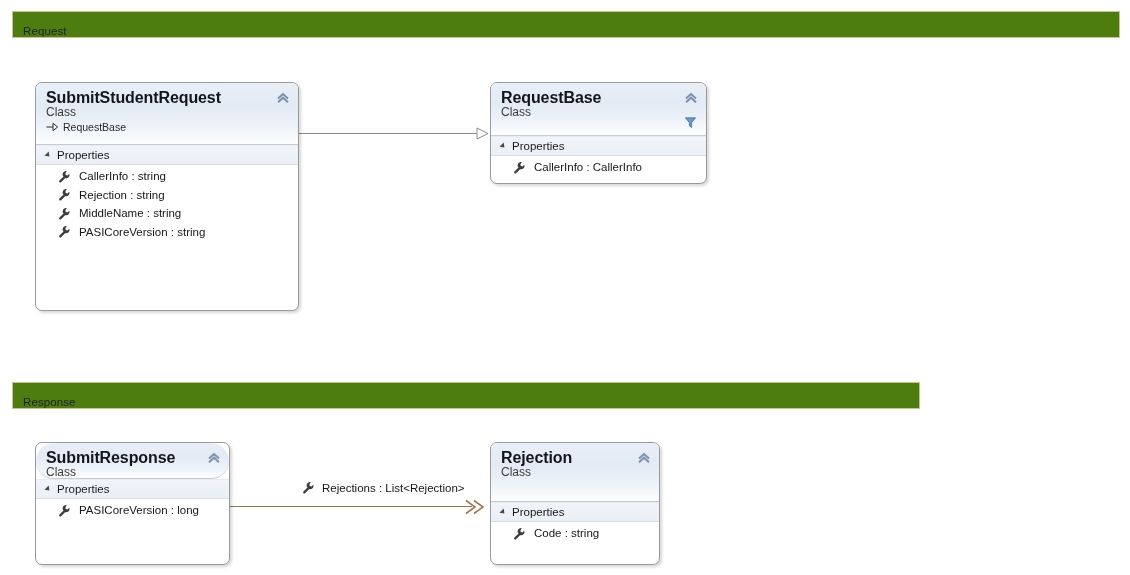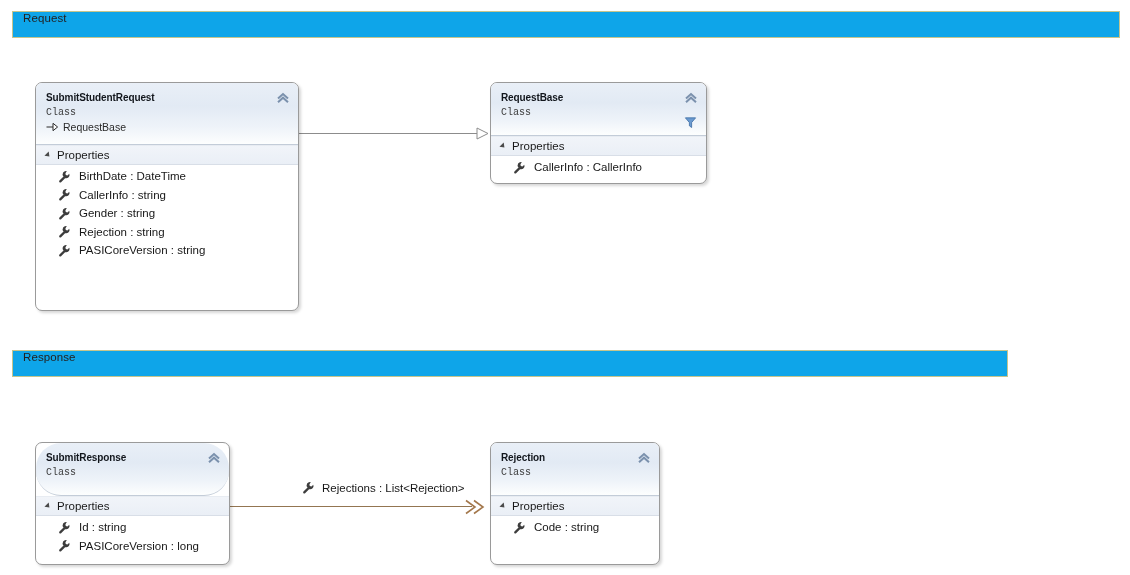--- a/index.html
+++ b/index.html
@@ -13,25 +13,25 @@
     position: relative;
     overflow: hidden;
     font-family: "Liberation Sans", sans-serif;
     color: #1b1b1b;
     -webkit-font-smoothing: antialiased;
   }
 
   
   .section-bar {
     position: absolute;
-    background: #0ea5e9;
+    background: #4d7c0f;
     border: 1px solid #C5C58D;
     box-sizing: border-box;
     display: flex;
-    align-items: flex-start;
+    align-items: flex-end;
     padding-left: 10px;
     font-size: 11.5px;
     color: #222222;
     letter-spacing: .1px;
   }
 
   
   .class-shape {
     position: absolute;
     box-sizing: border-box;
@@ -42,32 +42,31 @@
     overflow: hidden;
   }
   .class-header {
     position: relative;
     background: linear-gradient(to bottom, #e9eff7 0%, #e2eaf4 38%, #eef3f9 72%, #fdfefe 100%);
     border-bottom: 1px solid #c3ccd8;
     padding: 8px 10px 6px 10px;
     box-sizing: border-box;
   }
   .class-name {
-    font-size: 10px;
+    font-size: 16px;
     font-weight: bold;
     color: #12161c;
     line-height: 14px;
     letter-spacing: -.1px;
   }
   .class-stereotype {
-    font-size: 10px;
+    font-size: 12px;
     color: #3b3b3b;
     line-height: 13px;
     margin-top: 1px;
-    font-family: Liberation Mono, monospace;
   }
   .class-base {
     font-size: 10.5px;
     color: #2b2b2b;
     line-height: 14px;
     margin-top: 1px;
     display: flex;
     align-items: center;
     gap: 4px;
   }
@@ -146,21 +145,21 @@
     padding: 0 2px;
   }
 </style>
 </head>
 <body>
 
 <div class="section-bar" style="left:12px; top:11px; width:1108px; height:27px;">
   <span>Request</span>
 </div>
 
-<div class="section-bar" style="left:12px; top:350px; width:996px; height:27px;">
+<div class="section-bar" style="left:12px; top:382px; width:908px; height:27px;">
   <span>Response</span>
 </div>
 
 <div class="connector" style="left:298px; top:126px; width:192px; height:16px;">
   <div class="conn-line-gray" style="left:0; top:7px; width:180px;"></div>
   <svg style="position:absolute; left:178px; top:0px;" width="14" height="16" viewBox="0 0 14 16">
     <path d="M1 2 L12 7.5 L1 13 Z" fill="#ffffff" stroke="#8c8c8c" stroke-width="1"></path>
   </svg>
 </div>
 
@@ -185,39 +184,33 @@
   <div class="compartment-header">
     <span class="tri-expanded"></span>
     <span>Properties</span>
   </div>
 
   <div class="member-list">
     <div class="member-row">
       <svg class="wrench" viewBox="0 0 16 16">
         <path d="M10.8 1.2a4.2 4.2 0 0 0-4 6.9L1.8 13a1.4 1.4 0 0 0 2 2l4.9-5a4.2 4.2 0 0 0 5.2-5.5l-2.3 2.3-2-.5-.5-2z" fill="#3d3d3d"></path>
       </svg>
-      <span>BirthDate : DateTime</span>
-    </div>
-    <div class="member-row">
-      <svg class="wrench" viewBox="0 0 16 16">
-        <path d="M10.8 1.2a4.2 4.2 0 0 0-4 6.9L1.8 13a1.4 1.4 0 0 0 2 2l4.9-5a4.2 4.2 0 0 0 5.2-5.5l-2.3 2.3-2-.5-.5-2z" fill="#3d3d3d"></path>
-      </svg>
       <span>CallerInfo : string</span>
     </div>
     <div class="member-row">
       <svg class="wrench" viewBox="0 0 16 16">
         <path d="M10.8 1.2a4.2 4.2 0 0 0-4 6.9L1.8 13a1.4 1.4 0 0 0 2 2l4.9-5a4.2 4.2 0 0 0 5.2-5.5l-2.3 2.3-2-.5-.5-2z" fill="#3d3d3d"></path>
       </svg>
-      <span>Gender : string</span>
-    </div>
-    <div class="member-row">
-      <svg class="wrench" viewBox="0 0 16 16">
-        <path d="M10.8 1.2a4.2 4.2 0 0 0-4 6.9L1.8 13a1.4 1.4 0 0 0 2 2l4.9-5a4.2 4.2 0 0 0 5.2-5.5l-2.3 2.3-2-.5-.5-2z" fill="#3d3d3d"></path>
-      </svg>
       <span>Rejection : string</span>
+    </div>
+    <div class="member-row">
+      <svg class="wrench" viewBox="0 0 16 16">
+        <path d="M10.8 1.2a4.2 4.2 0 0 0-4 6.9L1.8 13a1.4 1.4 0 0 0 2 2l4.9-5a4.2 4.2 0 0 0 5.2-5.5l-2.3 2.3-2-.5-.5-2z" fill="#3d3d3d"></path>
+      </svg>
+      <span>MiddleName : string</span>
     </div>
     <div class="member-row">
       <svg class="wrench" viewBox="0 0 16 16">
         <path d="M10.8 1.2a4.2 4.2 0 0 0-4 6.9L1.8 13a1.4 1.4 0 0 0 2 2l4.9-5a4.2 4.2 0 0 0 5.2-5.5l-2.3 2.3-2-.5-.5-2z" fill="#3d3d3d"></path>
       </svg>
       <span>PASICoreVersion : string</span>
     </div>
   </div>
 </div>
 
@@ -260,53 +253,47 @@
 
 <div class="assoc-label" style="left:300px; top:481px;">
   <svg class="wrench" viewBox="0 0 16 16">
     <path d="M10.8 1.2a4.2 4.2 0 0 0-4 6.9L1.8 13a1.4 1.4 0 0 0 2 2l4.9-5a4.2 4.2 0 0 0 5.2-5.5l-2.3 2.3-2-.5-.5-2z" fill="#3d3d3d"></path>
   </svg>
   <span>Rejections : List&lt;Rejection&gt;</span>
 </div>
 
 <div class="class-shape" style="left:35px; top:442px; width:195px; height:123px;">
 
-  <div class="class-header" style="height:53px;border-radius:25px;">
+  <div class="class-header" style="height:36px;border-radius:25px;">
     <div class="class-name">SubmitResponse</div>
     <div class="class-stereotype">Class</div>
     <svg class="chevron-up" viewBox="0 0 14 14">
       <path d="M2 7.5 L7 3 L12 7.5" fill="none" stroke="#7b91ad" stroke-width="2"></path>
       <path d="M2 11.2 L7 6.7 L12 11.2" fill="none" stroke="#7b91ad" stroke-width="2"></path>
     </svg>
   </div>
 
   <div class="compartment-header">
     <span class="tri-expanded"></span>
     <span>Properties</span>
   </div>
 
   <div class="member-list">
     <div class="member-row">
       <svg class="wrench" viewBox="0 0 16 16">
         <path d="M10.8 1.2a4.2 4.2 0 0 0-4 6.9L1.8 13a1.4 1.4 0 0 0 2 2l4.9-5a4.2 4.2 0 0 0 5.2-5.5l-2.3 2.3-2-.5-.5-2z" fill="#3d3d3d"></path>
       </svg>
-      <span>Id : string</span>
-    </div>
-    <div class="member-row">
-      <svg class="wrench" viewBox="0 0 16 16">
-        <path d="M10.8 1.2a4.2 4.2 0 0 0-4 6.9L1.8 13a1.4 1.4 0 0 0 2 2l4.9-5a4.2 4.2 0 0 0 5.2-5.5l-2.3 2.3-2-.5-.5-2z" fill="#3d3d3d"></path>
-      </svg>
       <span>PASICoreVersion : long</span>
     </div>
   </div>
 </div>
 
 <div class="class-shape" style="left:490px; top:442px; width:170px; height:123px;">
 
-  <div class="class-header" style="height:53px;">
+  <div class="class-header" style="height:59px;">
     <div class="class-name">Rejection</div>
     <div class="class-stereotype">Class</div>
     <svg class="chevron-up" viewBox="0 0 14 14">
       <path d="M2 7.5 L7 3 L12 7.5" fill="none" stroke="#7b91ad" stroke-width="2"></path>
       <path d="M2 11.2 L7 6.7 L12 11.2" fill="none" stroke="#7b91ad" stroke-width="2"></path>
     </svg>
   </div>
 
   <div class="compartment-header">
     <span class="tri-expanded"></span>

